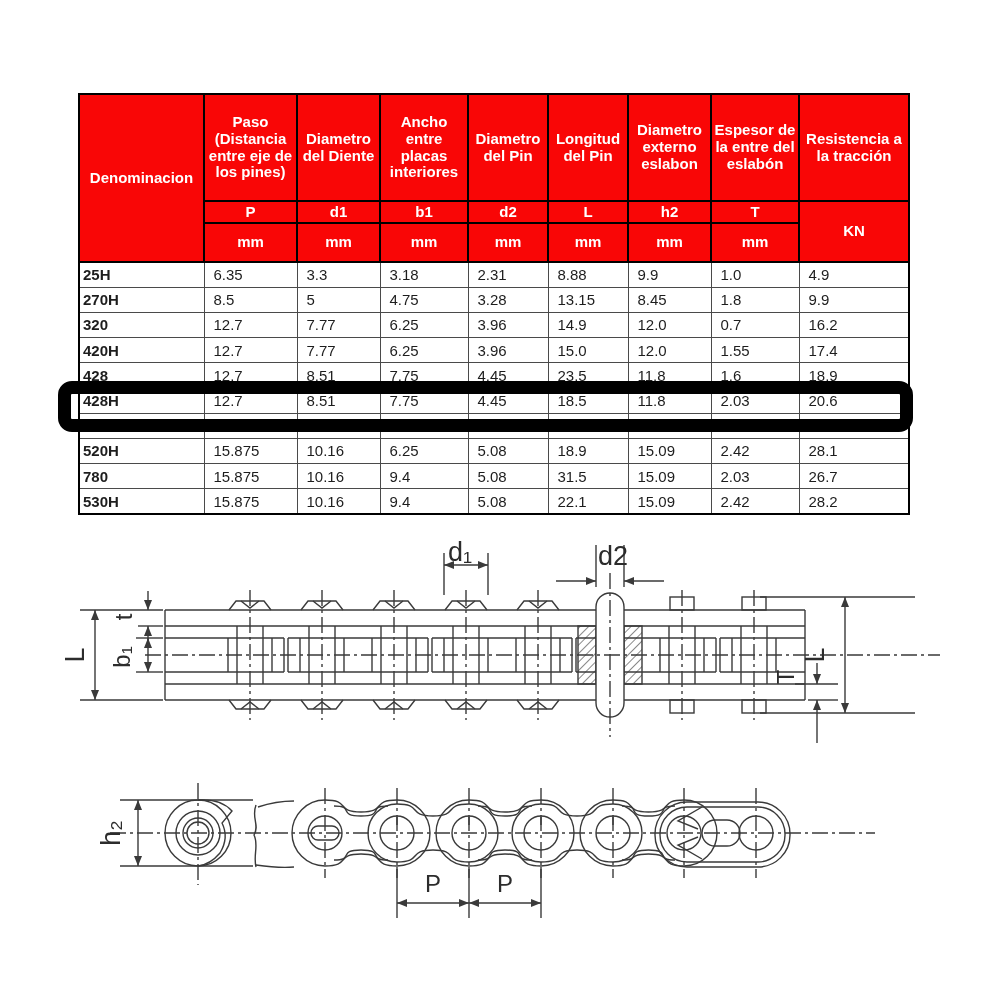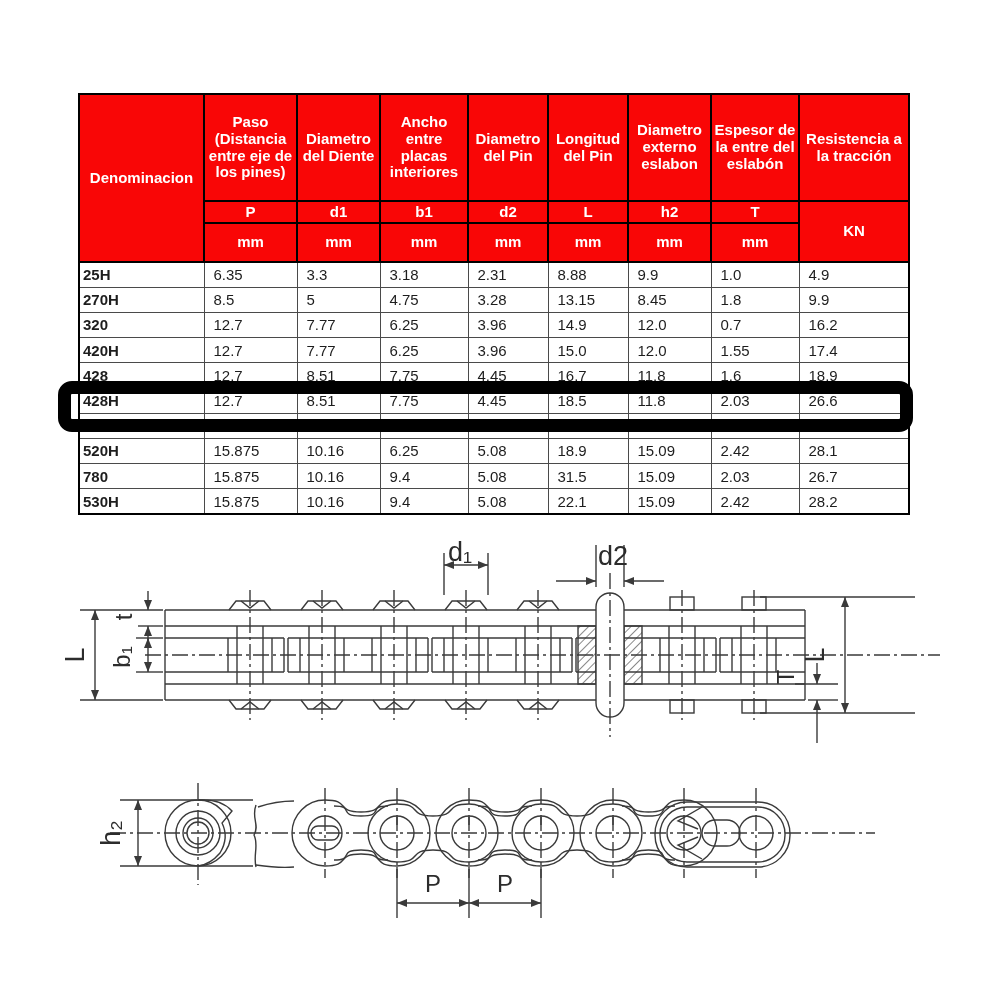--- a/index.html
+++ b/index.html
@@ -123,35 +123,35 @@
           <td>12.0</td>
           <td>1.55</td>
           <td>17.4</td>
         </tr>
         <tr>
           <th>428</th>
           <td>12.7</td>
           <td>8.51</td>
           <td>7.75</td>
           <td>4.45</td>
-          <td>16.7</td>
+          <td>23.5</td>
           <td>11.8</td>
           <td>1.6</td>
           <td>18.9</td>
         </tr>
         <tr>
           <th>428H</th>
           <td>12.7</td>
           <td>8.51</td>
           <td>7.75</td>
           <td>4.45</td>
           <td>18.5</td>
           <td>11.8</td>
           <td>2.03</td>
-          <td>26.6</td>
+          <td>20.6</td>
         </tr>
         <tr>
           <th>520</th>
           <td>15.875</td>
           <td>10.16</td>
           <td>6.25</td>
           <td>5.08</td>
           <td>17.5</td>
           <td>15.09</td>
           <td>2.03</td>

